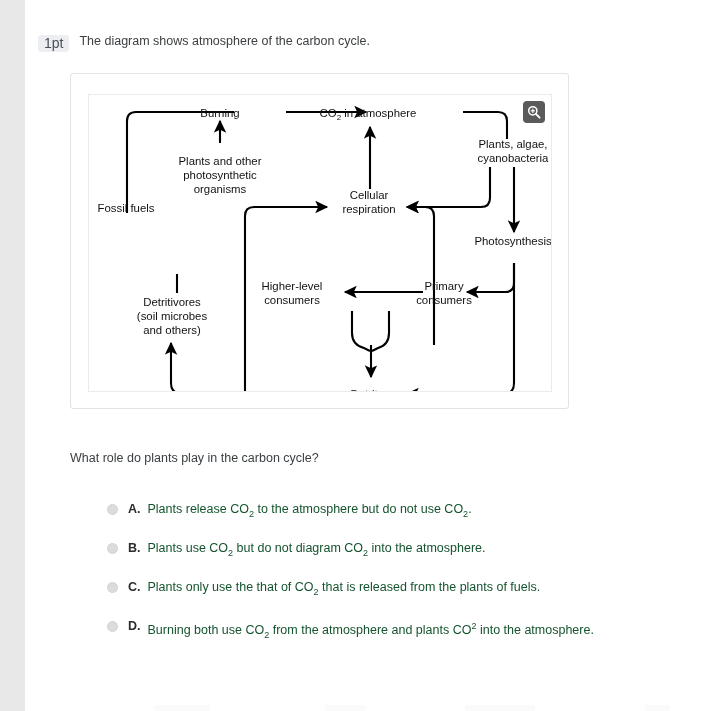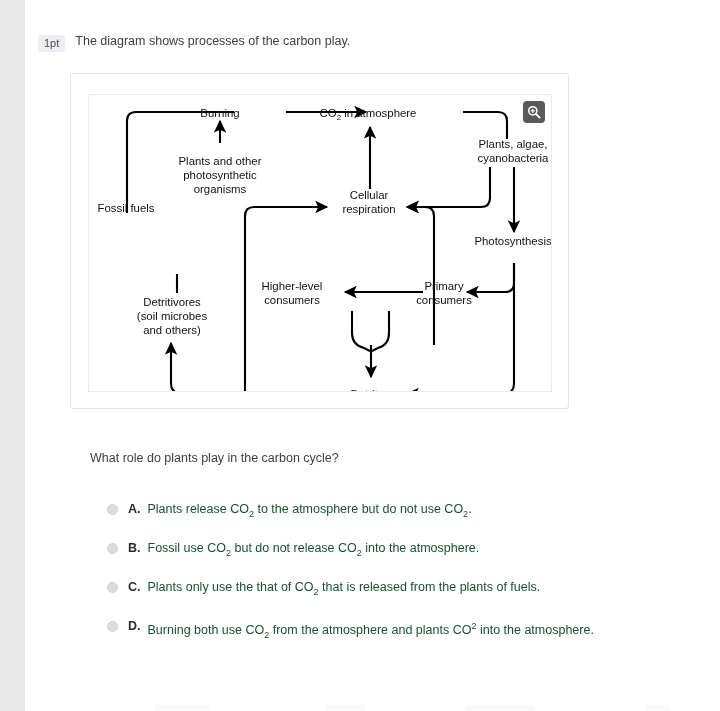--- a/index.html
+++ b/index.html
@@ -26,21 +26,21 @@
   
   #header-row {
     position: absolute;
     left: 13px; top: 33px;
     display: flex;
     align-items: flex-start;
   }
   #pts-badge {
     background: #eceef1;
     color: #4a4f56;
-    font-size: 11px;
+    font-size: 14px;
     line-height: 14px;
     padding: 1px 6px 2px 6px;
     border-radius: 3px;
     margin-right: 10px;
     position: relative;
     top: 2px;
   }
   #prompt-text {
     font-size: 12.5px;
     color: #3c4043;
@@ -86,21 +86,20 @@
   }
 
   
   #question-text {
     position: absolute;
     left: 45px; top: 450px;
     font-size: 12.5px;
     color: #3c4043;
     line-height: 17px;
     white-space: nowrap;
-    margin-left: 20px;
   }
 
   #options {
     position: absolute;
     left: 82px; top: 500px;
     width: 560px;
   }
   .option-row {
     display: flex;
     align-items: flex-start;
@@ -147,21 +146,21 @@
   }
 </style>
 </head>
 <body>
 
 <div id="page">
   <div id="card">
 
     <div id="header-row">
       <div id="pts-badge">1pt</div>
-      <div id="prompt-text">The diagram shows processes of the carbon play.</div>
+      <div id="prompt-text">The diagram shows atmosphere of the carbon cycle.</div>
     </div>
 
     <div id="diagram-container">
       <div id="diagram-frame">
         <svg id="diagram-svg" width="462" height="296" viewBox="0 0 462 296">
           <defs>
             <marker id="ah" markerWidth="7" markerHeight="7" refX="5.6" refY="3" orient="auto" markerUnits="strokeWidth">
               <path d="M0,0 L6.2,3 L0,6 L1.4,3 Z" fill="#000"></path>
             </marker>
           </defs>
@@ -252,21 +251,21 @@
 
     <div id="options">
       <div class="option-row">
         <span class="radio"></span>
         <span class="option-letter">A.</span>
         <span class="option-text"><span>Plants release CO</span><sub>2</sub><span> to the atmosphere but do not use CO</span><sub>2</sub><span>.</span></span>
       </div>
       <div class="option-row">
         <span class="radio"></span>
         <span class="option-letter">B.</span>
-        <span class="option-text"><span>Fossil use CO</span><sub>2</sub><span> but do not release CO</span><sub>2</sub><span> into the atmosphere.</span></span>
+        <span class="option-text"><span>Plants use CO</span><sub>2</sub><span> but do not diagram CO</span><sub>2</sub><span> into the atmosphere.</span></span>
       </div>
       <div class="option-row">
         <span class="radio"></span>
         <span class="option-letter">C.</span>
         <span class="option-text"><span>Plants only use the that of CO</span><sub>2</sub><span> that is released from the plants of fuels.</span></span>
       </div>
       <div class="option-row">
         <span class="radio"></span>
         <span class="option-letter">D.</span>
         <span class="option-text"><span>Burning both use CO</span><sub>2</sub><span> from the atmosphere and plants CO</span><sup>2</sup><span> into the atmosphere.</span></span>

